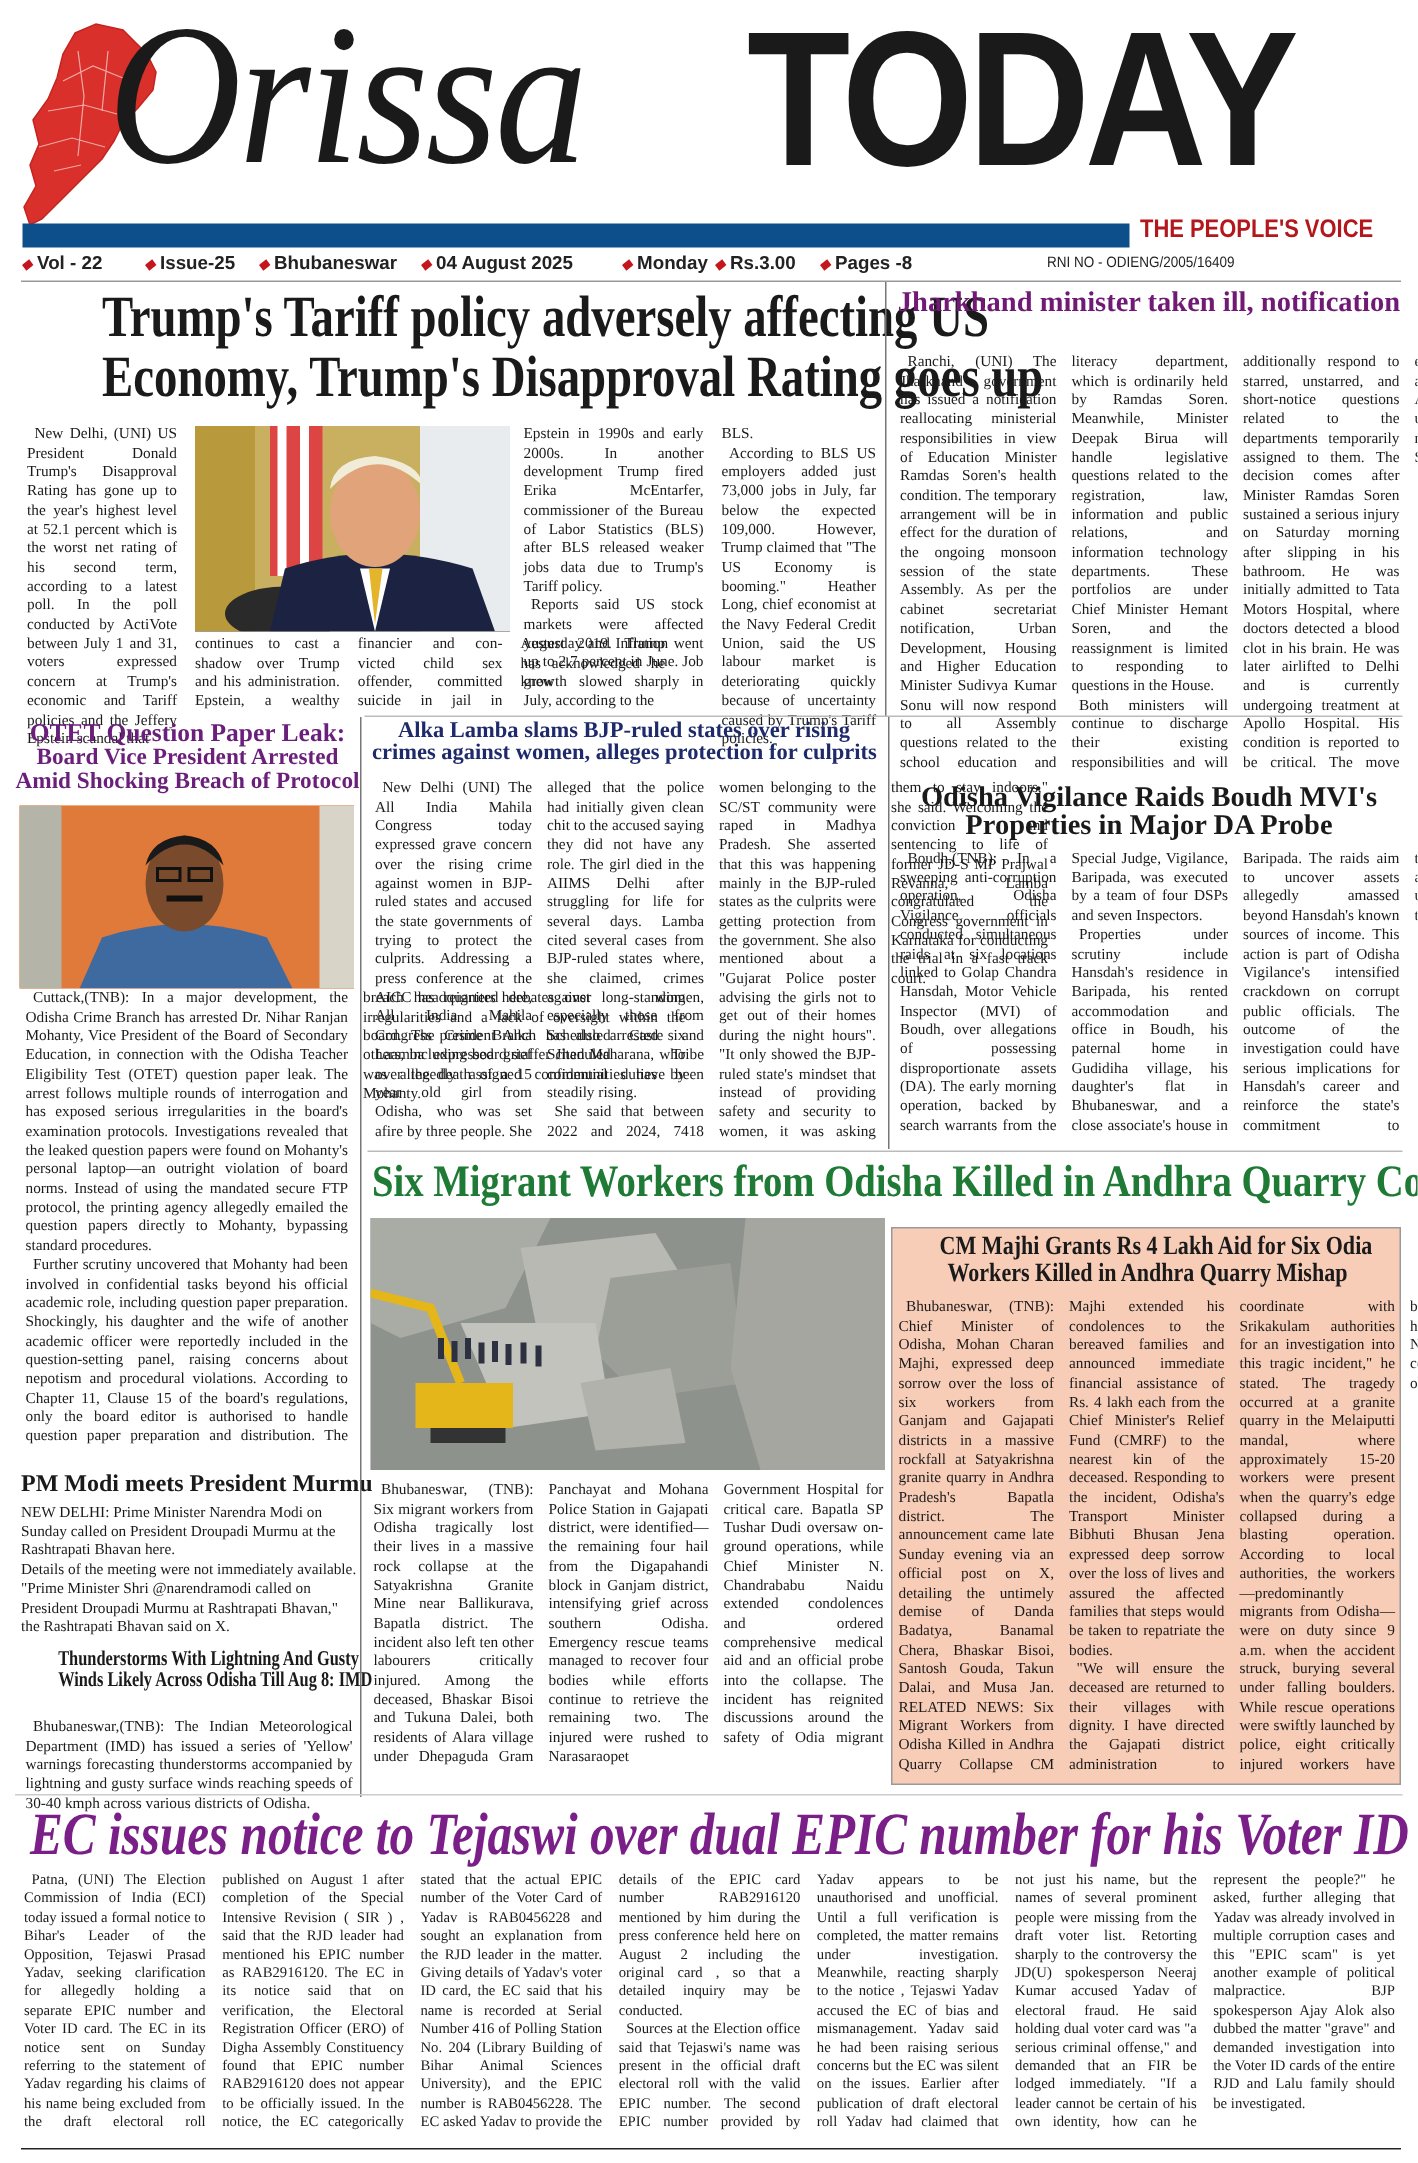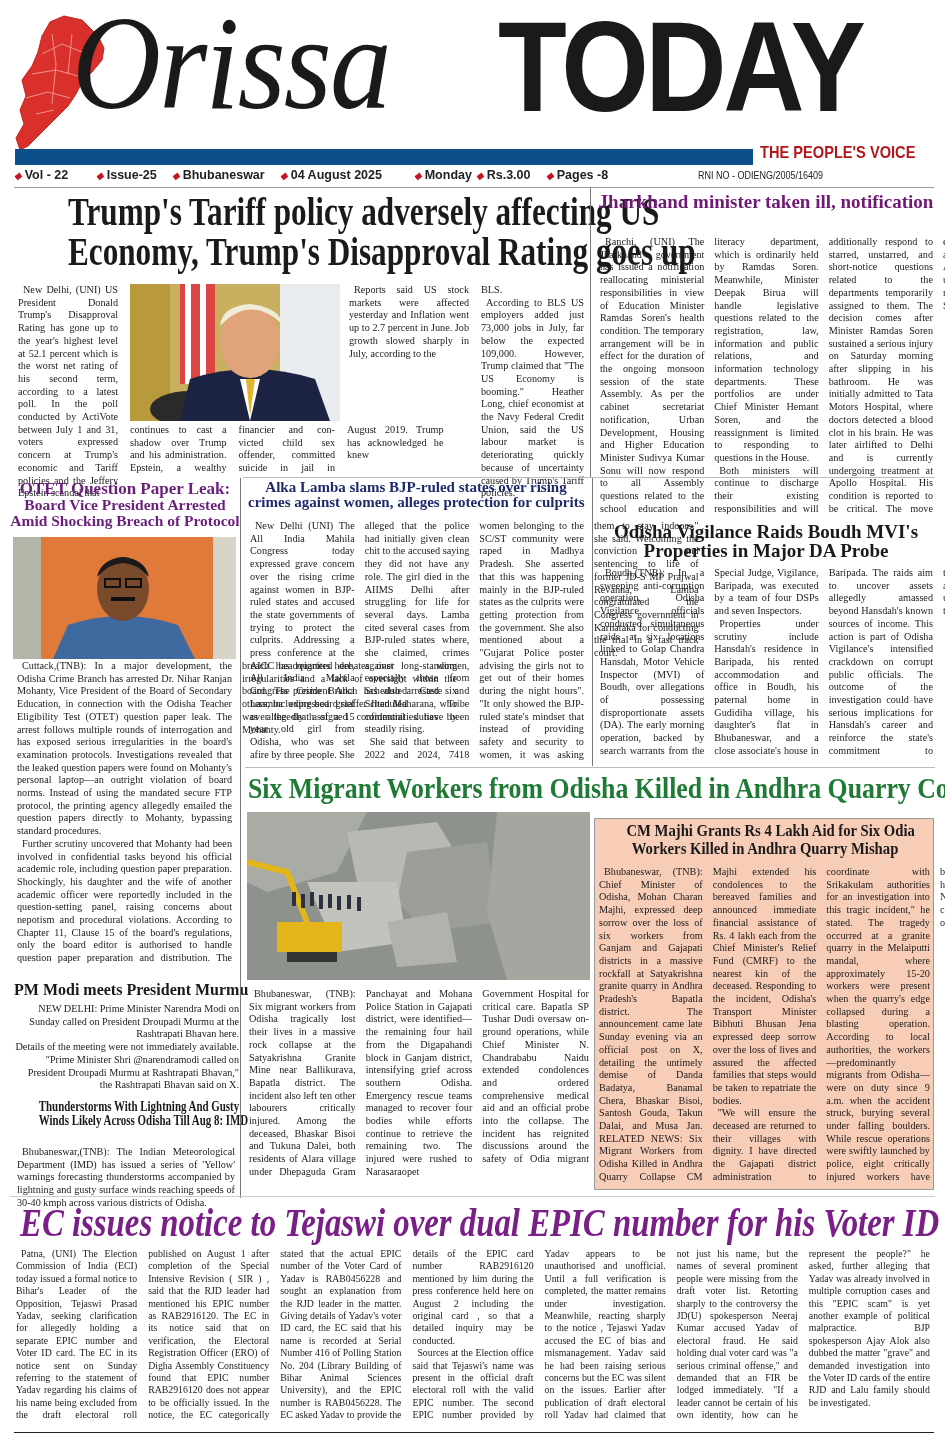--- a/index.html
+++ b/index.html
@@ -33,21 +33,21 @@
 #trump-under{left:130px;top:424px;width:205px}
 #trump-c3{left:335px;top:284px;width:105px}
 #trump-c4{left:481px;top:284px;width:103px}
 
 #jhark-body{left:600px;top:236px;width:333px;height:285px}
 
 #otet-hl{left:10px;top:480px;width:230px;font-size:15.5px;color:#6a1f7a}
 #otet-photo{left:13px;top:537px;width:223px;height:122px;background:#d9703a;overflow:hidden}
 #otet-body{left:17px;top:660px;width:215px;height:315px;column-count:1}
 #pm-hl{left:14px;top:982px;width:225px;font-size:16px;text-align:right;white-space:nowrap}
-#pm-body{left:14px;top:1003px;width:225px;text-align:right}
+#pm-body{left:14px;top:1003px;width:225px;text-align:left}
 #thunder-hl{left:14px;top:1100px;width:225px;font-size:14px;transform:scaleX(0.78);transform-origin:center;white-space:nowrap}
 #thunder-body{left:17px;top:1146px;width:218px}
 #left-vr{left:240px;top:478px;height:720px}
 
 #alka-hl{left:248px;top:480px;width:336px;font-size:15px;color:#1f2a6b}
 #alka-hl div{white-space:nowrap}
 #alka-body{left:250px;top:520px;width:334px;height:245px}
 
 #vig-hl{left:598px;top:522px;width:336px;font-size:19px}
 #vig-hl div{white-space:nowrap}
@@ -113,20 +113,21 @@
     <path d="M116 95 L120 132 L125 95 Z" fill="#e4b42a"></path>
     <ellipse cx="120" cy="58" rx="30" ry="36" fill="#e0a37a"></ellipse>
     <path d="M90 42 Q120 10 152 40 Q150 24 120 20 Q92 22 90 42 Z" fill="#f1ecd8"></path>
   </svg>
 </div>
 <div class="abs body-text" id="trump-under" style="column-count:2;column-gap:12px;height:52px">
   <span>continues to cast a shadow over Trump and his administration. Epstein, a wealthy financier and con-</span>
   <span>victed child sex offender, committed suicide in jail in August 2019. Trump has acknowledged he knew</span>
 </div>
 <div class="abs body-text" id="trump-c3" style="left:349px;width:120px">
+  <p style="text-indent:0">Epstein in 1990s and early 2000s. In another development Trump fired Erika McEntarfer, commissioner of the Bureau of Labor Statistics (BLS) after BLS released weaker jobs data due to Trump's Tariff policy.</p>
   <p>Reports said US stock markets were affected yesterday and Inflation went up to 2.7 percent in June. Job growth slowed sharply in July, according to the</p>
 </div>
 <div class="abs body-text" id="trump-c4">
   <p style="text-indent:0">BLS.</p>
   <p>According to BLS US employers added just 73,000 jobs in July, far below the expected 109,000. However, Trump claimed that "The US Economy is booming." Heather Long, chief economist at the Navy Federal Credit Union, said the US labour market is deteriorating quickly because of uncertainty caused by Trump's Tariff policies.</p>
 </div>
 <div class="abs vr" style="left:590px;top:188px;height:290px"></div>
 
 <div class="abs hl" id="jhark-hl">
   <div>Jharkhand minister taken ill, notification</div>

